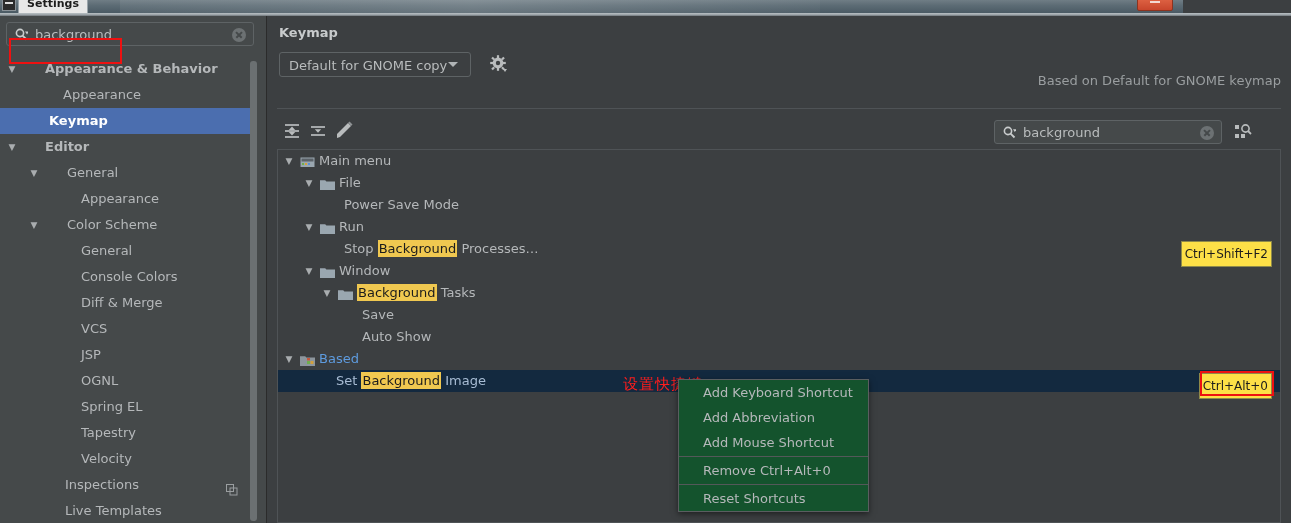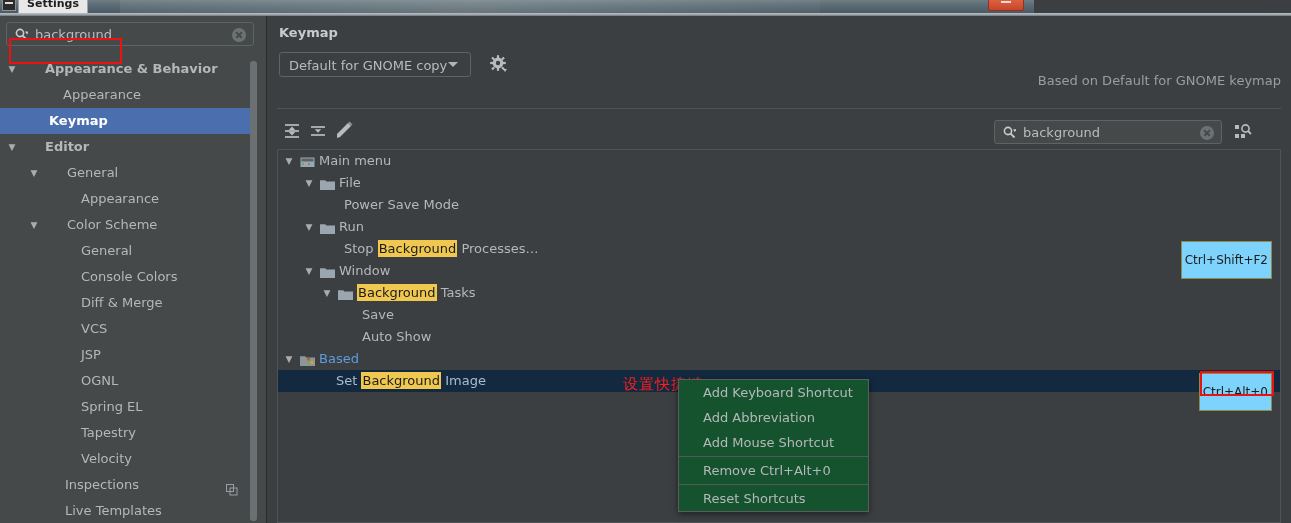--- a/index.html
+++ b/index.html
@@ -6,21 +6,21 @@
   body{
     width:1291px;height:523px;overflow:hidden;
     background:#3c3f41;
     font-family:"DejaVu Sans","Liberation Sans",sans-serif;
     font-size:13px;color:#bbbbbb;
     -webkit-font-smoothing:antialiased;
   }
   .app{position:relative;width:1291px;height:523px;overflow:hidden;}
 
   
-  .titlebar{position:absolute;left:0;top:0;width:1034px;height:13px;
+  .titlebar{position:absolute;left:0;top:0;width:1183px;height:13px;
     background:linear-gradient(180deg,#6f7d85 0%,#5d6c75 40%,#4a5a64 100%);
     overflow:hidden;}
   .tb-tab{position:absolute;left:18px;top:-6px;height:18px;
     background:#e8e8e8;border:1px solid #9aa4aa;border-bottom:none;
     border-radius:2px 2px 0 0;padding:0 8px;line-height:18px;
     font-size:11px;color:#1d1d1d;font-weight:bold;}
   .tb-icon{position:absolute;left:2px;top:-3px;width:12px;height:12px;
     background:#2b2b2b;border:1px solid #8a9298;}
   .tb-icon:after{content:"";position:absolute;left:2px;top:4px;width:8px;height:2px;background:#dcdcdc;}
   .tb-close{position:absolute;right:10px;top:-5px;width:34px;height:14px;
@@ -82,21 +82,21 @@
   .findmore{position:absolute;left:966px;top:106px;width:20px;height:20px;}
 
   .listbox{position:absolute;left:10px;top:133px;width:1004px;height:374px;
     background:#3c3f41;border:1px solid #4f5356;border-top:1px solid #4f5356;box-sizing:border-box;overflow:hidden;}
   .krow{position:relative;height:22px;line-height:22px;white-space:nowrap;font-size:13px;color:#b5b8ba;}
   .krow.sel{background:#13293f;}
   .krow .karrow{position:absolute;top:0;width:14px;text-align:center;color:#a9adaf;font-size:9px;}
   .krow .kicon{position:absolute;top:4px;width:15px;height:14px;}
   .krow .ktext{position:absolute;top:0;}
   .krow .kshort{position:absolute;right:8px;top:3px;height:16px;line-height:16px;
-    padding:10px 3px;background:#7dd3fc;color:#1c1c1c;font-size:12px;border:1px solid #8e8a4a;text-align:right;}
+    padding:4px 3px;background:#fde047;color:#1c1c1c;font-size:12px;border:1px solid #8e8a4a;text-align:right;}
   .hl{background:#f0c850;color:#1c1c1c;padding:1px 1px;}
   .krow.sel .ktext{color:#a8bcd4;margin-left:12px;}
   .krow.other .ktext{color:#5e9bde;}
 
   .redbox2{position:absolute;right:6px;top:1px;width:74px;height:25px;border:2px solid #ee1111;box-sizing:border-box;}
   .cnote{position:absolute;left:345px;top:3px;font-size:15px;color:#ff1d1d;
     font-family:"DejaVu Sans","Liberation Sans",sans-serif;letter-spacing:1px;}
 
   
   .ctxmenu{position:absolute;left:411px;top:363px;width:189px;

